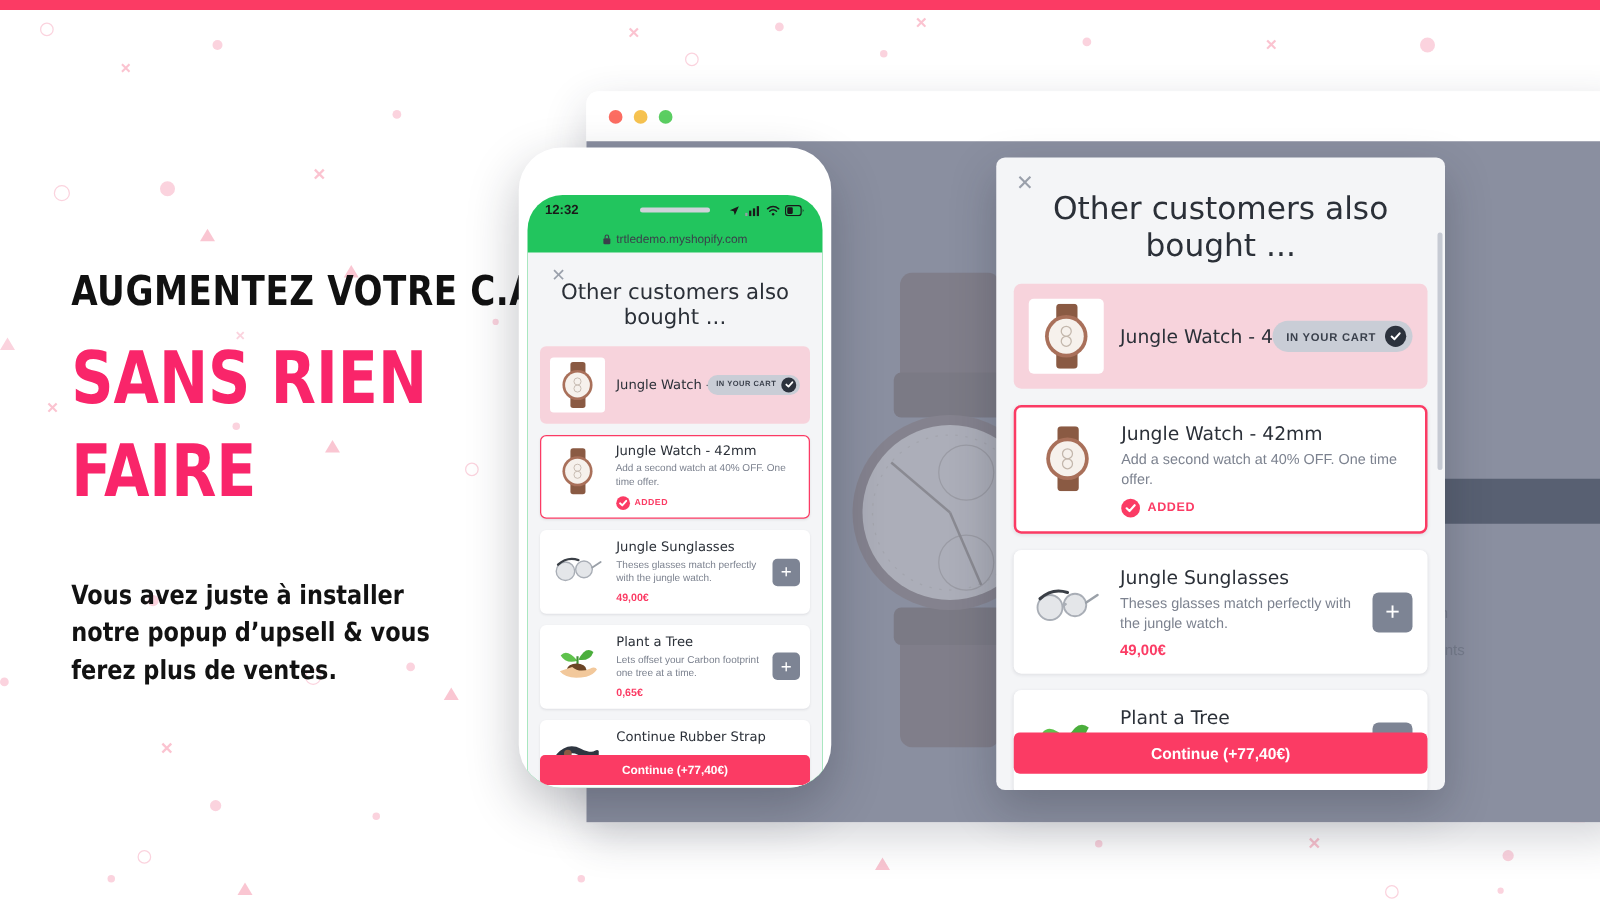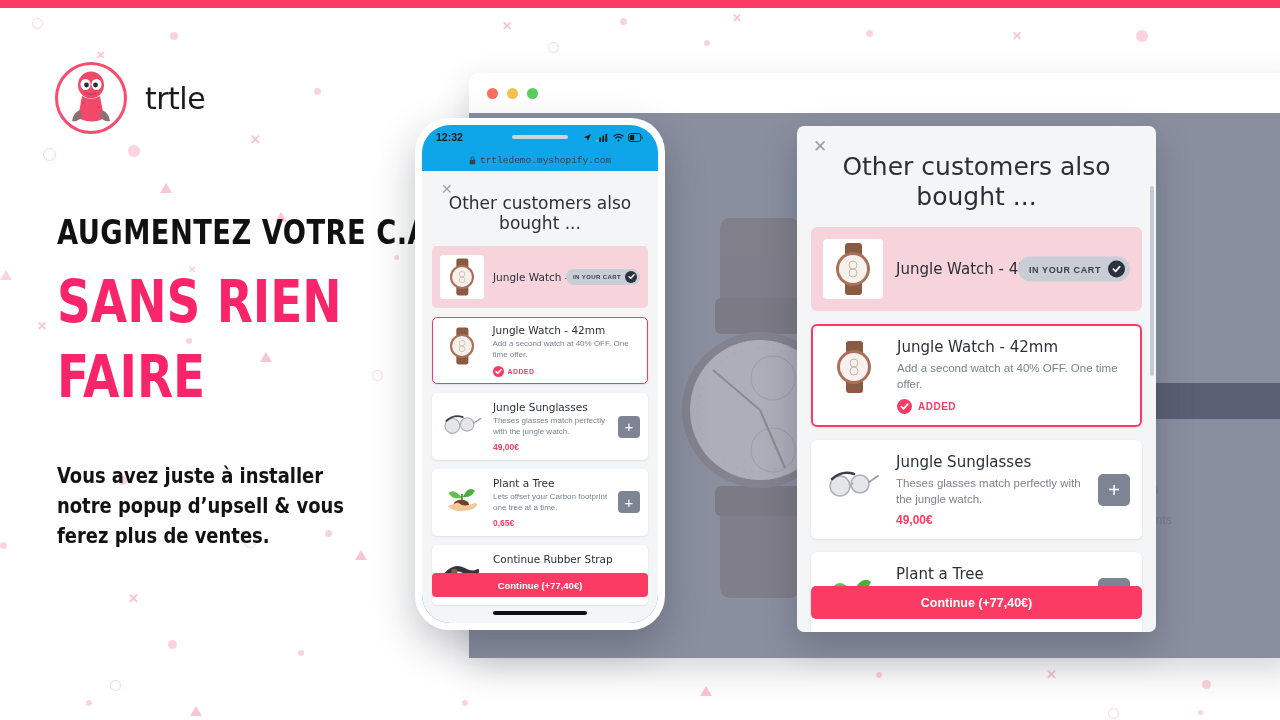--- a/index.html
+++ b/index.html
@@ -166,34 +166,34 @@
   }
 
   
   .phone {
     position:absolute; left:415px; top:118px; width:250px; height:512px;
     background:#ffffff; border-radius:34px;
     box-shadow:0 16px 40px rgba(30,33,48,0.28);
     padding:7px; overflow:hidden;
   }
   .phone-screen {
-    width:100%; height:100%; background:#0ea5e9; border-radius:28px; overflow:hidden; position:relative;
+    width:100%; height:100%; background:#22c55e; border-radius:28px; overflow:hidden; position:relative;margin-top:31px;
   }
   .status-bar {
     height:24px; display:flex; align-items:center; justify-content:space-between;
     padding:0 14px; font-size:10.5px; font-weight:700; color:#1A1A1A; position:relative;
   }
   .notch {
     position:absolute; left:50%; top:10px; transform:translateX(-50%);
     width:56px; height:4px; background:#CFD3DA; border-radius:3px;
   }
   .status-right { display:flex; align-items:center; gap:4px; }
   .url-bar {
     height:22px; display:flex; align-items:center; justify-content:center; gap:4px;
-    font-size:9.5px; color:#3A3F4A;font-family:Liberation Mono, monospace;
+    font-size:9.5px; color:#3A3F4A;
   }
   .phone-content { background:#F4F5F7; height:calc(100% - 46px); position:relative; overflow:hidden; }
   .p-close { position:absolute; left:19px; top:10px; font-size:14px; color:#9AA0AB; cursor:pointer; }
   .p-title {
     padding:22px 26px 0; text-align:center; font-size:17px; line-height:1.2;
     color:#2B3038; font-family:"DejaVu Sans", sans-serif;
   }
   .p-list { padding:12px 10px 0; }
   .p-card {
     background:#fff; border-radius:5px; margin-bottom:9px; display:flex; gap:9px;
@@ -278,39 +278,20 @@
     <div class="deco d-circle" style="left:1202px;top:680px;width:9px;height:9px;background:#FBD3DE;"></div>
     <div class="deco d-circle" style="left:1198px;top:710px;width:5px;height:5px;background:#FBD3DE;"></div>
     <div class="deco d-tri" style="left:1256px;top:648px;"></div>
     <div class="deco d-circle" style="left:876px;top:672px;width:6px;height:6px;background:#FBD3DE;"></div>
     <div class="deco d-tri" style="left:700px;top:686px;"></div>
     <div class="deco d-circle" style="left:462px;top:700px;width:6px;height:6px;background:#FBD3DE;"></div>
   </div>
 
   <div class="left-panel">
 
-    <div class="logo-row">
-      <div class="logo-mark">
-        <div class="logo-ring"></div>
-        <svg class="turtle" width="44" height="58" viewBox="0 0 44 58">
-          <ellipse cx="22" cy="15" rx="13" ry="13.5" fill="#F2496B"></ellipse>
-          <path d="M13 26 q9 6 18 0 l4 22 q-11 7 -26 0 z" fill="#F2496B"></path>
-          <path d="M11 40 q-7 3 -8 11 q6 1 10 -4 z" fill="#8A7070"></path>
-          <path d="M33 40 q7 3 8 11 q-6 1 -10 -4 z" fill="#8A7070"></path>
-          <ellipse cx="16.5" cy="14.5" rx="5" ry="5.5" fill="#fff"></ellipse>
-          <ellipse cx="27.5" cy="14.5" rx="5" ry="5.5" fill="#fff"></ellipse>
-          <circle cx="17.5" cy="15" r="2.4" fill="#2B2B2B"></circle>
-          <circle cx="26.5" cy="15" r="2.4" fill="#2B2B2B"></circle>
-          <path d="M17 23 q5 3 10 0" stroke="#C23A58" stroke-width="1.4" fill="none" stroke-linecap="round"></path>
-          <circle cx="14" cy="33" r="1.3" fill="#D24162"></circle>
-          <circle cx="30" cy="37" r="1.3" fill="#D24162"></circle>
-        </svg>
-      </div>
-      <div class="brand-name">trtle</div>
-    </div>
 
     <div class="headline-block">
       <div class="h-line1">AUGMENTEZ VOTRE C.A</div>
       <div class="h-line2">SANS RIEN</div>
       <div class="h-line3">FAIRE</div>
     </div>
 
     <div class="subcopy">Vous avez juste à installer notre popup d’upsell &amp; vous ferez plus de ventes.</div>
   </div>
 

